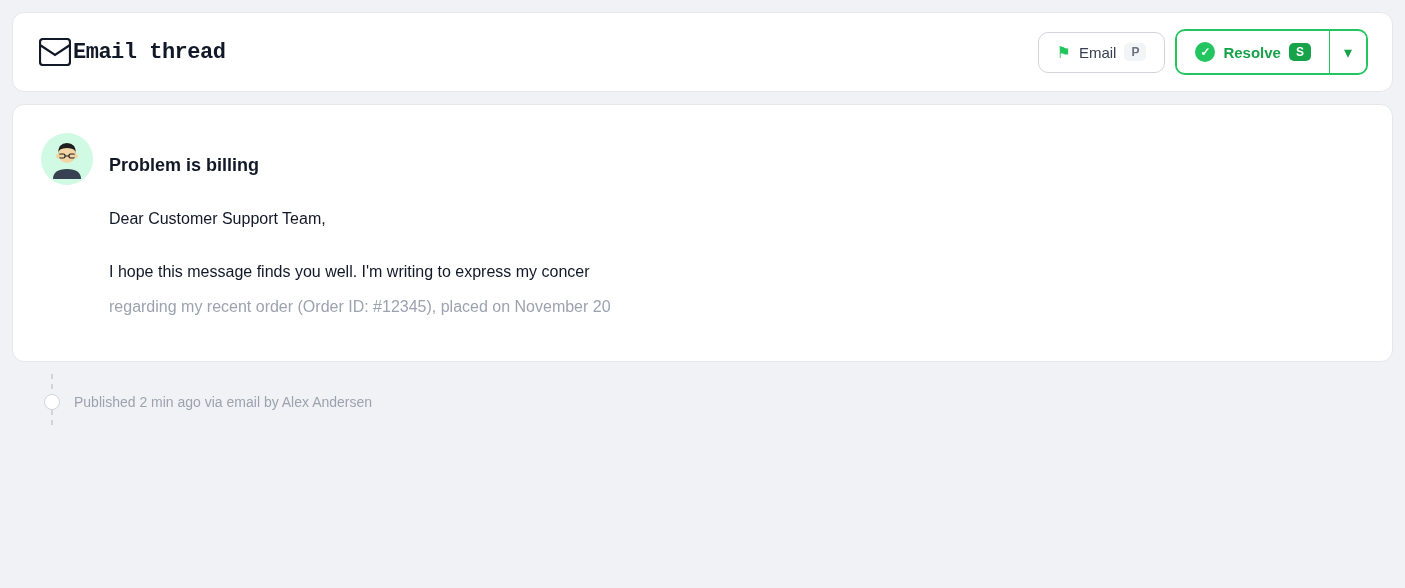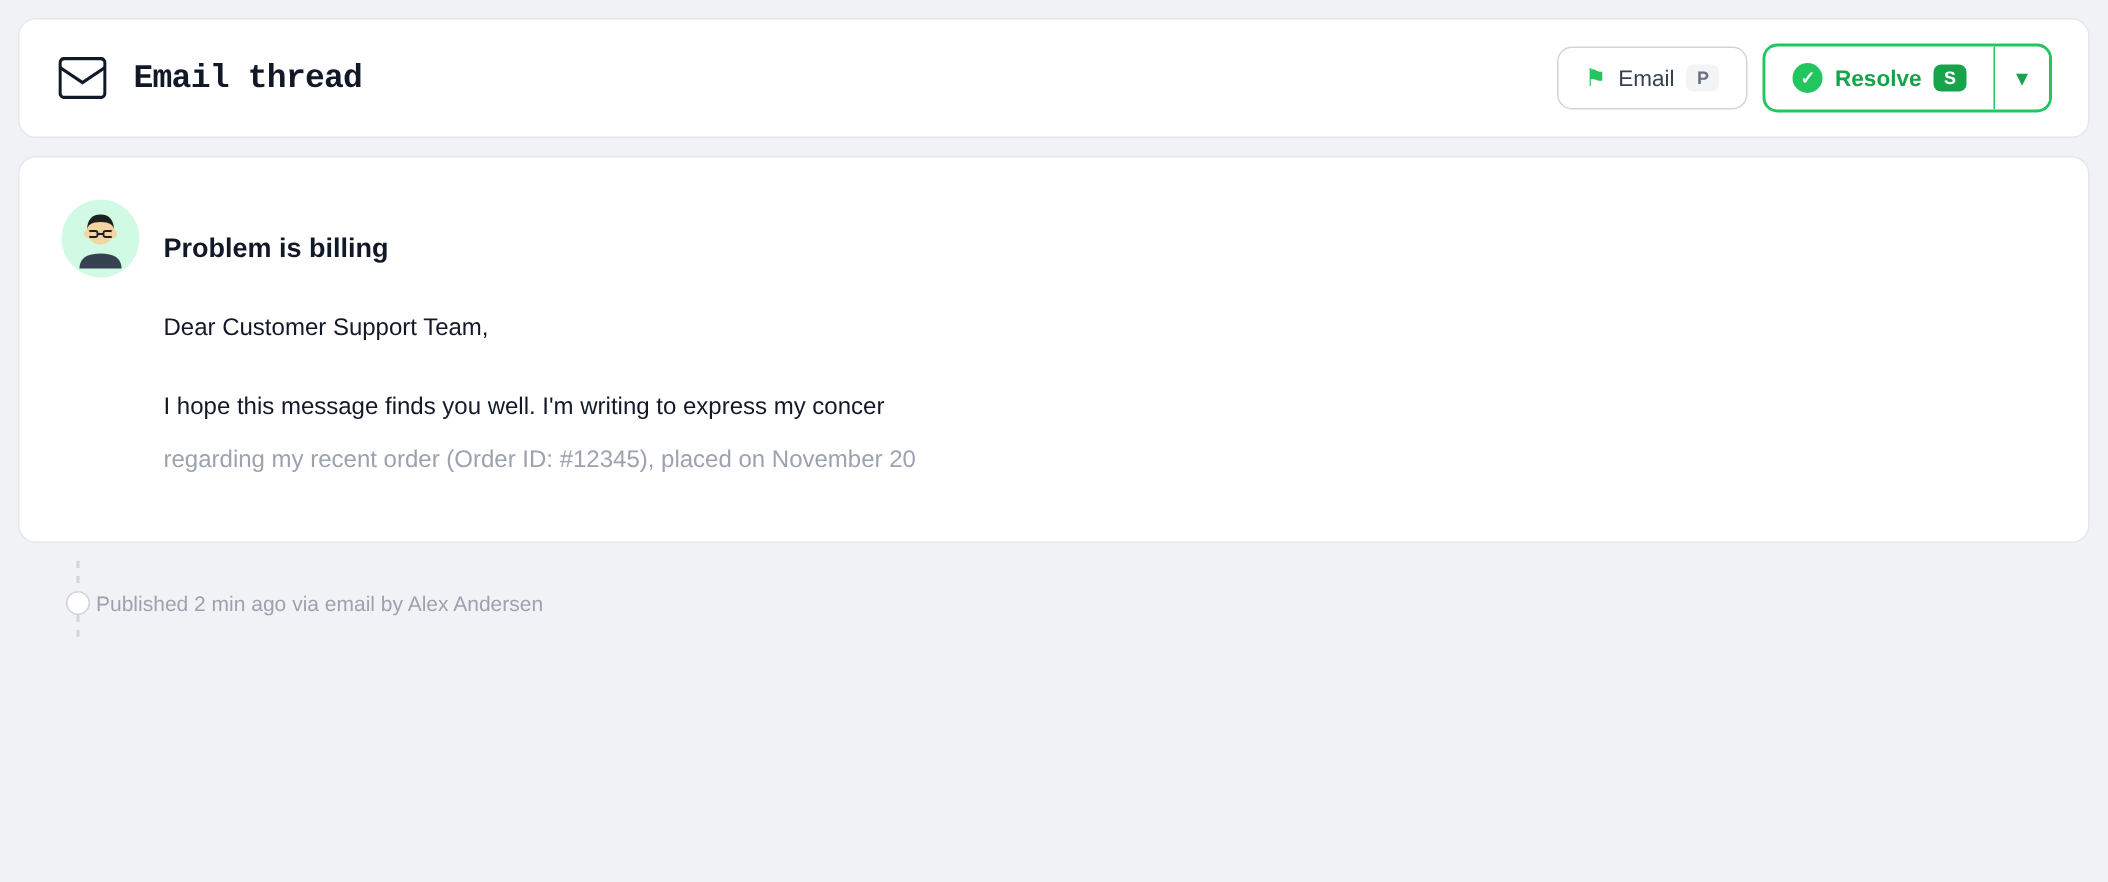--- a/index.html
+++ b/index.html
@@ -23,21 +23,21 @@
       padding: 16px 24px;
       display: flex;
       align-items: center;
       gap: 16px;
       margin-bottom: 12px;
     }
 
     .title-section {
       display: flex;
       align-items: center;
-      gap: 16px;
+      gap: 0;
       flex: 1;
     }
 
     .email-icon {
       width: 36px;
       height: 36px;
       display: flex;
       align-items: center;
       justify-content: center;
     }
@@ -216,21 +216,21 @@
     }
 
     .published-text {
       font-size: 14px;
       color: #9ca3af;
     }
 
     .bottom-section {
       display: flex;
       align-items: center;
-      gap: 4px;
+      gap: 14px;
       padding: 0 12px;
       margin-top: 4px;
     }
 
     .dot-circle {
       width: 16px;
       height: 16px;
       border-radius: 50%;
       border: 1.5px solid #d1d5db;
       background: #ffffff;

